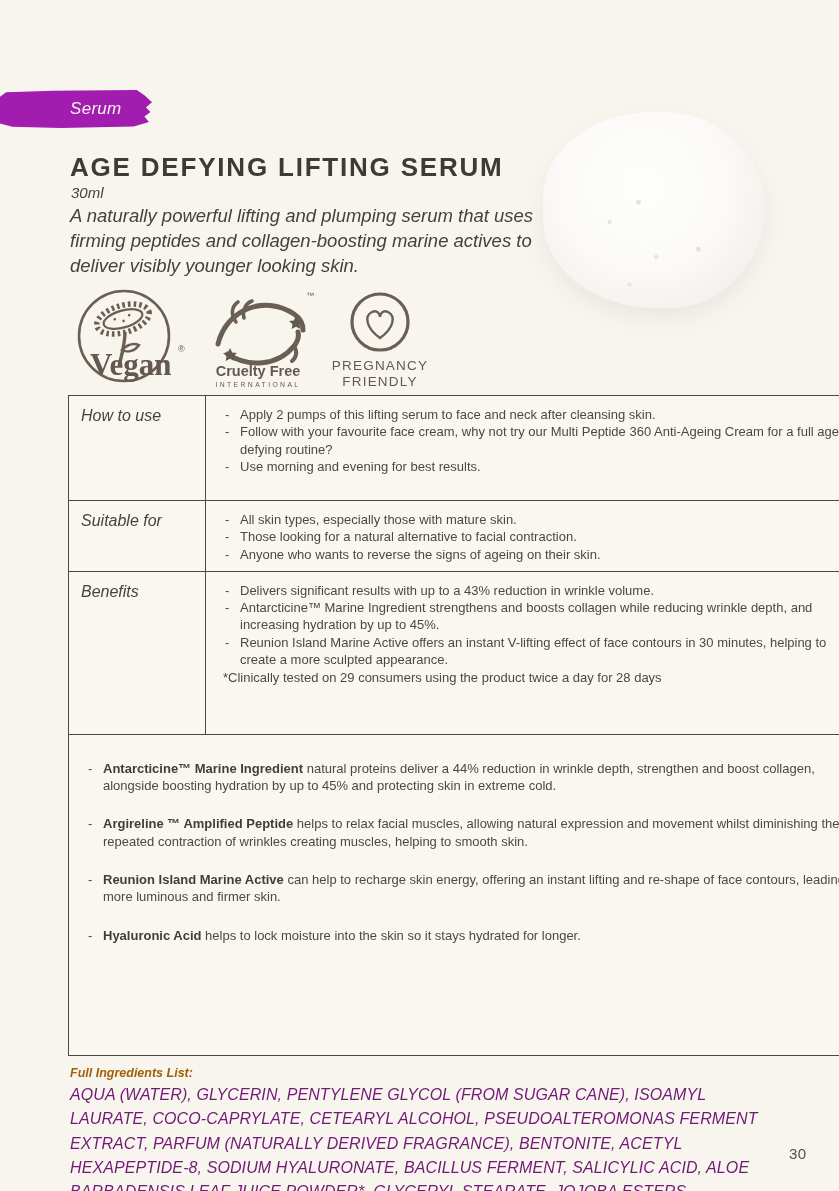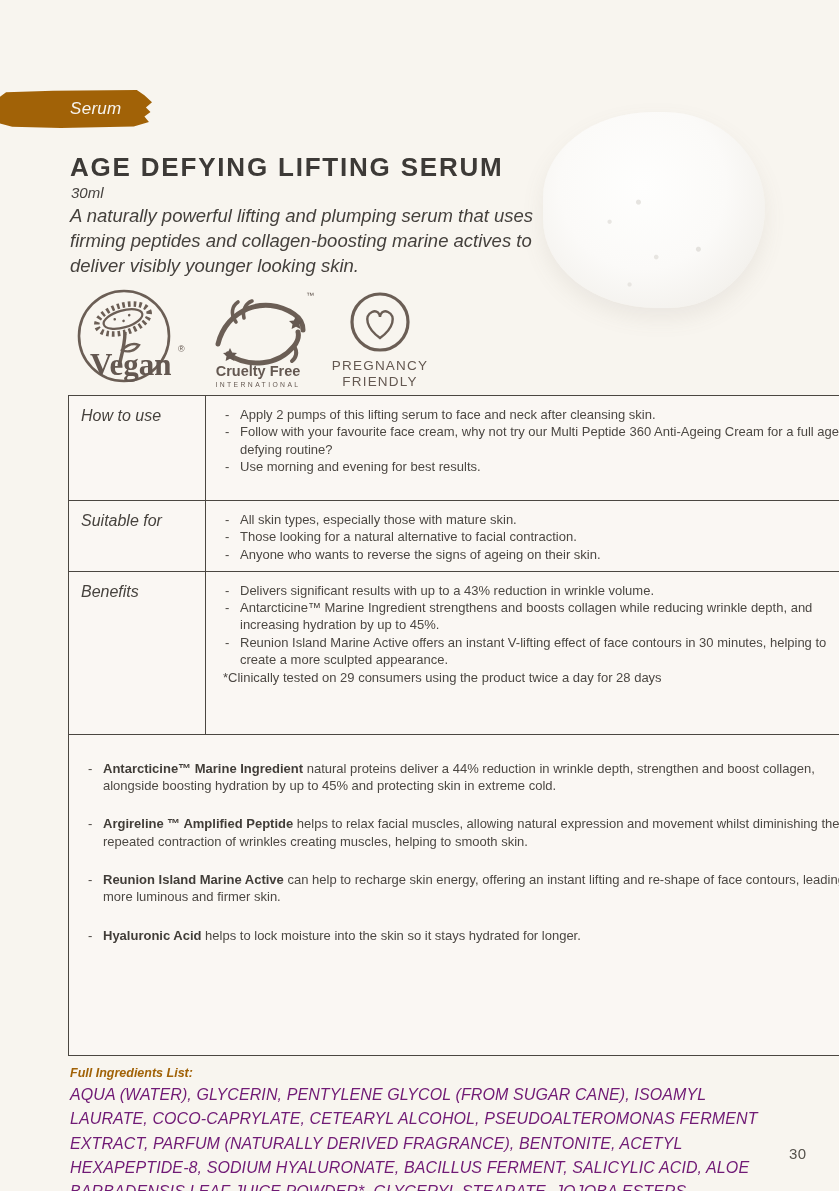--- a/index.html
+++ b/index.html
@@ -6,21 +6,21 @@
   body{
     width:839px;height:1191px;position:relative;overflow:hidden;
     background:#f8f5ef;
     font-family:"Liberation Sans", sans-serif;
     color:#4a4641;
     -webkit-font-smoothing:antialiased;
   }
   
   .tab{
     position:absolute;left:0;top:90px;width:152px;height:38px;
-    background:#a16207;
+    background:#a21caf;
     clip-path:polygon(0% 18%,4% 6%,35% 2%,90% 0%,95% 14%,100% 32%,96% 46%,99% 58%,95% 70%,98% 84%,88% 96%,40% 100%,8% 97%,0% 88%);
     color:#f7f4ef;font-style:italic;font-size:17px;
     display:flex;align-items:center;padding-left:70px;box-sizing:border-box;
     letter-spacing:.3px;
   }
   
   .title{
     position:absolute;left:70px;top:152px;
     font-size:26px;font-weight:700;letter-spacing:1.8px;color:#3d3a37;
   }

